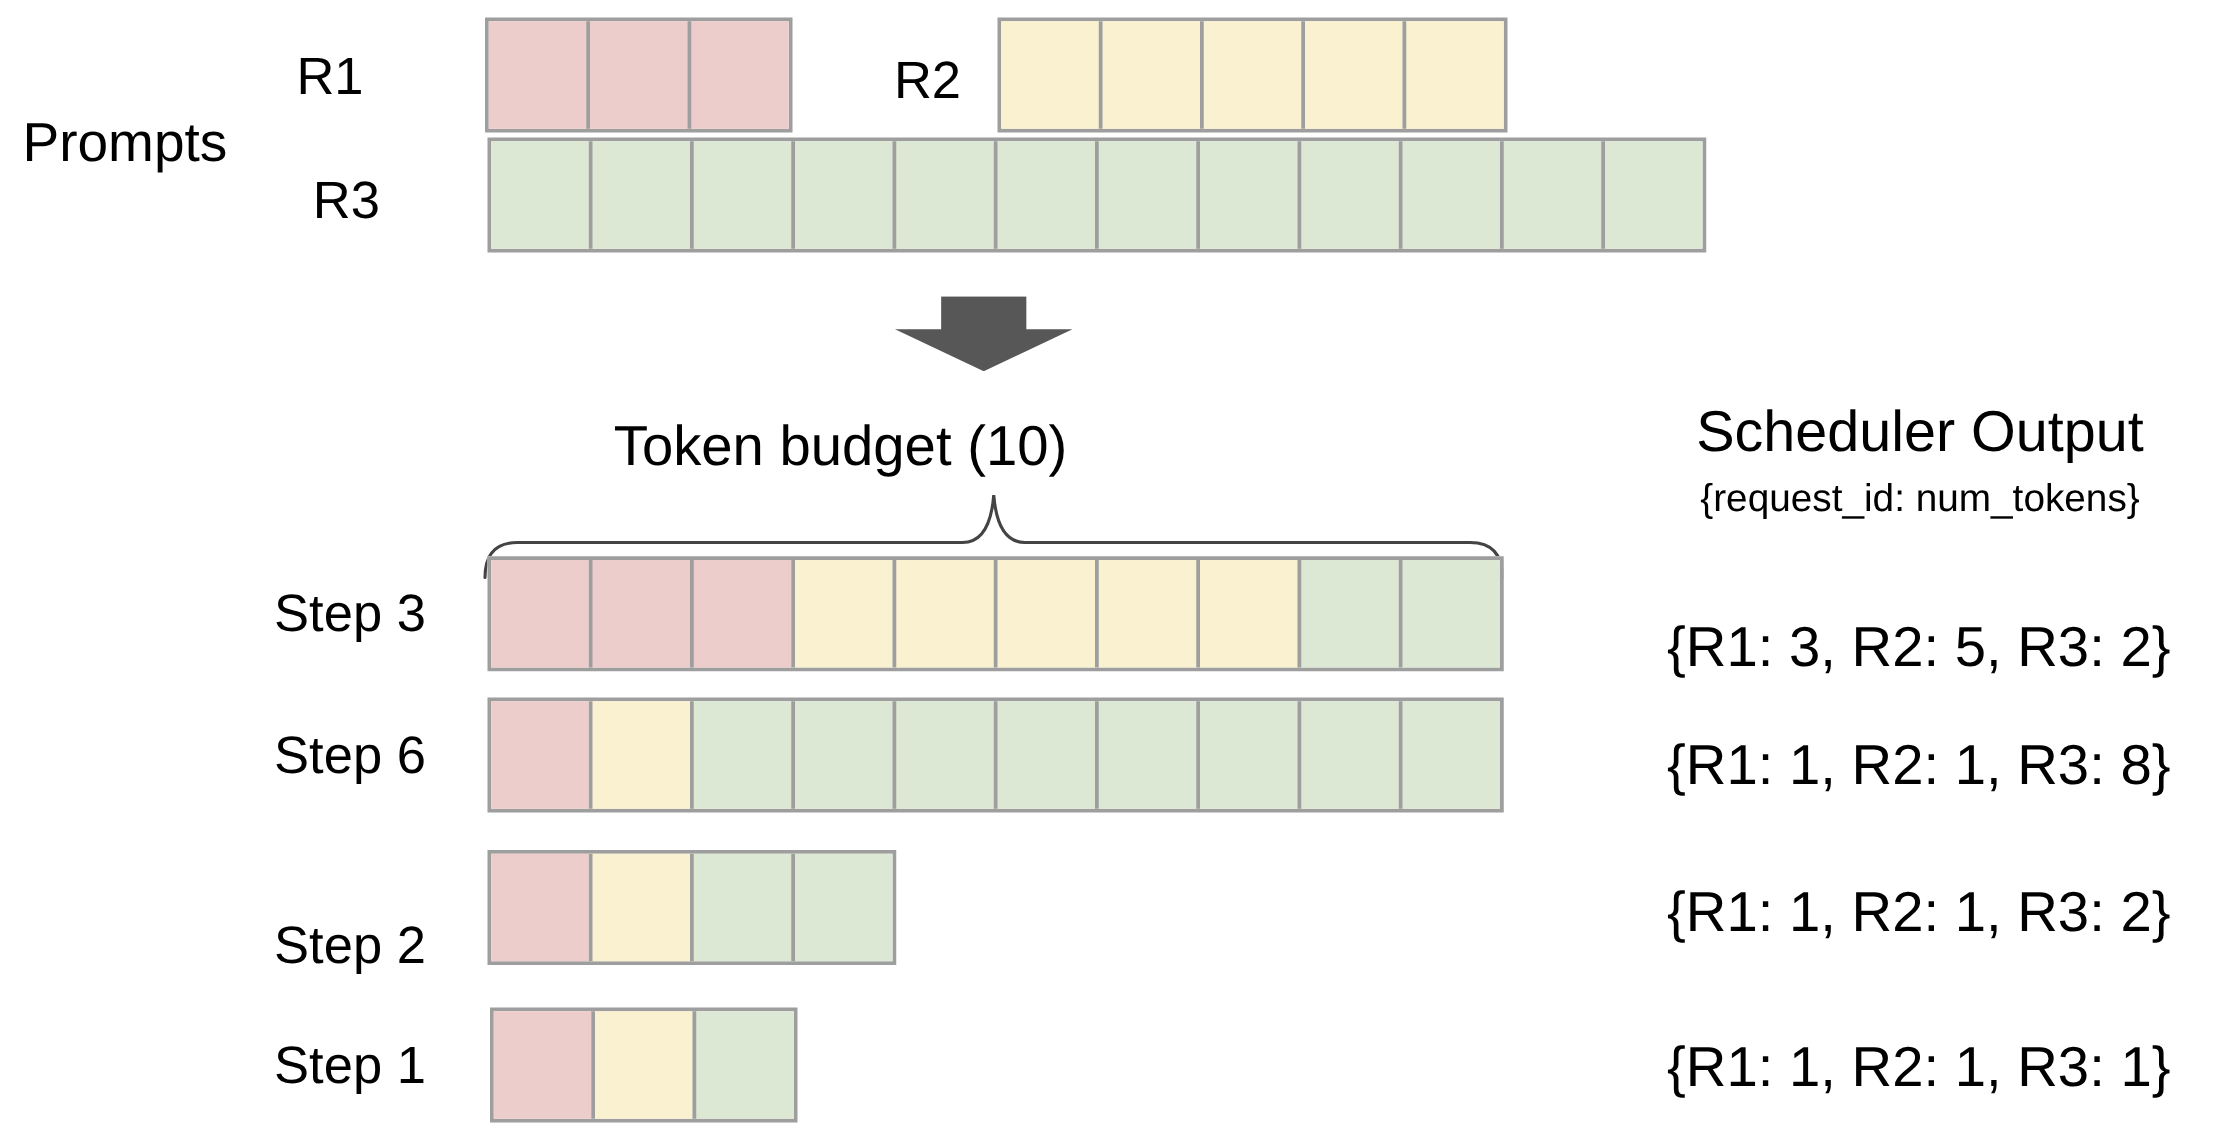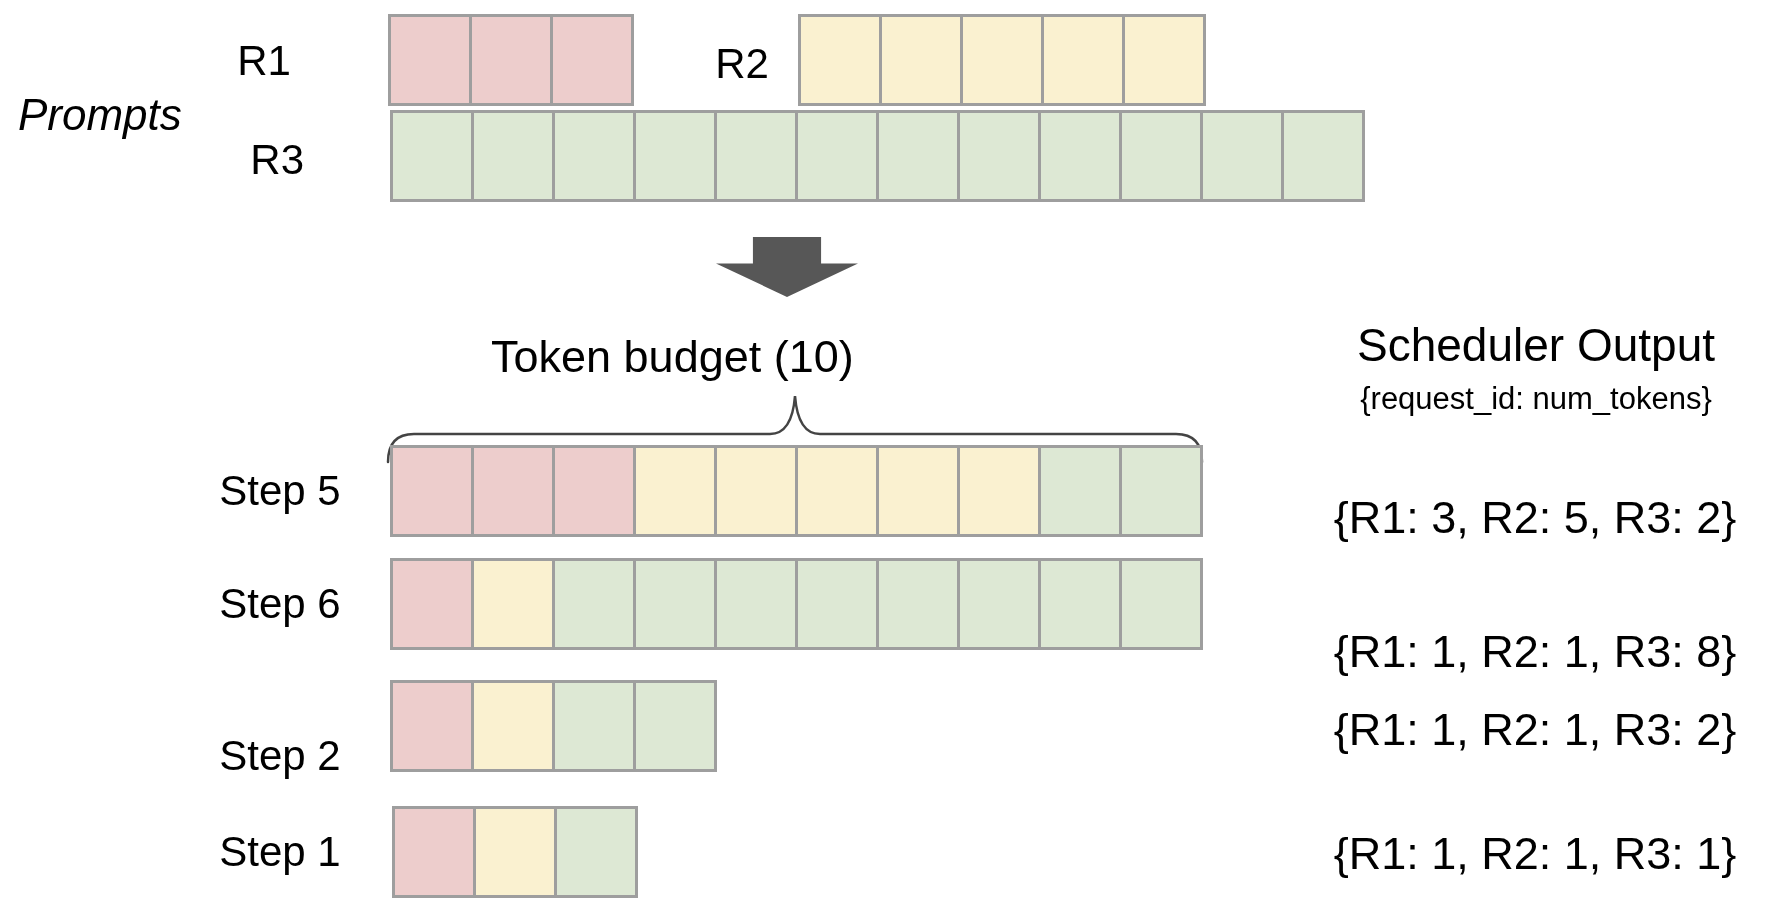--- a/index.html
+++ b/index.html
@@ -23,21 +23,21 @@
     box-sizing: border-box;
     border: 3px solid var(--c-border, #9e9e9e);
     width: -moz-fit-content;
     width: fit-content;
     background: #fff;
   }
   .cell { width: 78px; flex: none; }
   .cell + .cell { border-left: 3px solid var(--c-border, #9e9e9e); }
 
   
-  #prompts-label { left: 18px;  top: 90px;  font-size: 44px; font-style: italic; }
+  #prompts-label { left: 18px;  top: 90px;  font-size: 44px; }
   #r1-label      { left: 224px; top: 37px;  width: 80px; text-align: center; font-size: 42px; }
   #r2-label      { left: 700px; top: 40px;  width: 84px; text-align: center; font-size: 42px; }
   #r3-label      { left: 224px; top: 136px; width: 80px; text-align: right; font-size: 42px; }
   #r1-bar { left: 388px; top: 14px; }
   #r2-bar { left: 798px; top: 14px; }
   #r3-bar { left: 390px; top: 110px; }
 
   
   #down-arrow {
     left: 716px; top: 237px; width: 142px; height: 60px;
@@ -59,21 +59,21 @@
   #step-label-2 { top: 732px; }
   #step-label-3 { top: 828px; }
 
   #step-bar-0 { left: 390px; top: 445px; }
   #step-bar-1 { left: 390px; top: 558px; }
   #step-bar-2 { left: 390px; top: 680px; }
   #step-bar-3 { left: 392px; top: 806px; }
 
   .output-line { left: 1288px; width: 494px; text-align: center; font-size: 45px; line-height: 52px; }
   #output-0 { top: 492px; }
-  #output-1 { top: 586px; margin-top: 40px; }
+  #output-1 { top: 586px; }
   #output-2 { top: 704px; }
   #output-3 { top: 828px; }
 </style>
 </head>
 <body>
 
 <div id="canvas">
 
   <div class="abs lbl" id="prompts-label">Prompts</div>
 
@@ -113,21 +113,21 @@
 
   <div class="abs lbl" id="token-budget">Token budget (10)</div>
 
   <svg class="abs" id="brace-svg" width="818" height="82" viewBox="0 0 818 82">
     <path d="M 2 74 Q 2 46 28 46 L 384 46 Q 406 46 409 8 Q 412 46 434 46 L 790 46 Q 816 46 816 74" fill="none" stroke="#444444" stroke-width="2.5" stroke-linecap="round"></path>
   </svg>
 
   <div class="abs lbl" id="sched-title">Scheduler Output</div>
   <div class="abs lbl" id="sched-sub">{request_id: num_tokens}</div>
 
-  <div class="abs lbl step-label" id="step-label-0">Step 5</div>
+  <div class="abs lbl step-label" id="step-label-0">Step 3</div>
   <div class="bar" id="step-bar-0">
       <div class="cell" style="background: rgb(237, 205, 204);"></div>
       <div class="cell" style="background: rgb(237, 205, 204);"></div>
       <div class="cell" style="background: rgb(237, 205, 204);"></div>
       <div class="cell" style="background: rgb(250, 241, 208);"></div>
       <div class="cell" style="background: rgb(250, 241, 208);"></div>
       <div class="cell" style="background: rgb(250, 241, 208);"></div>
       <div class="cell" style="background: rgb(250, 241, 208);"></div>
       <div class="cell" style="background: rgb(250, 241, 208);"></div>
       <div class="cell" style="background: rgb(221, 232, 212);"></div>

